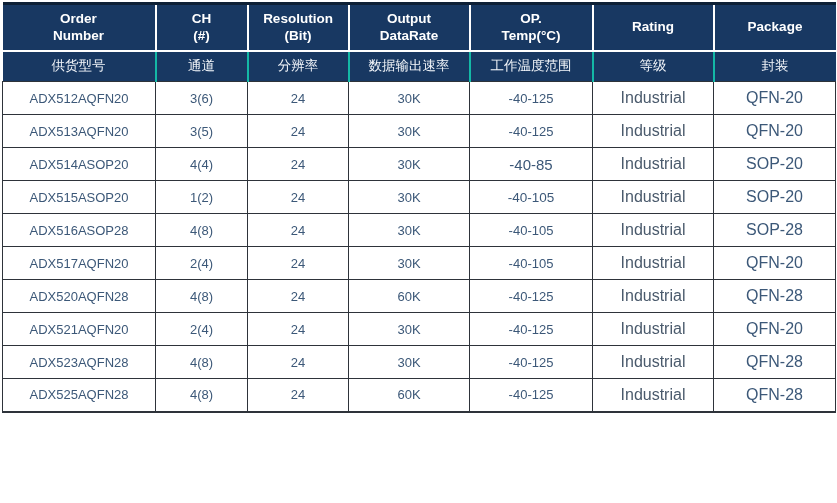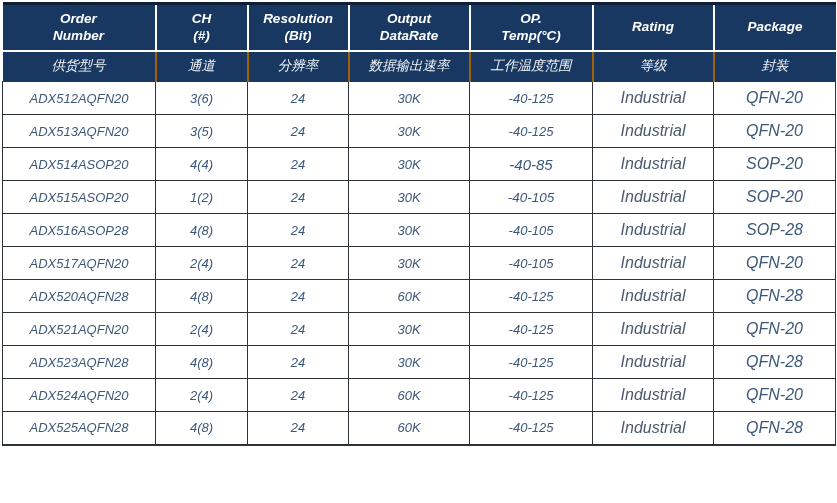--- a/index.html
+++ b/index.html
@@ -12,21 +12,20 @@
     position: relative;
     overflow: hidden;
   }
   table.spec-table {
     border-collapse: collapse;
     table-layout: fixed;
     width: 833px;
     margin: 2px 0 0 2px;
     border-top: 3px solid #0e2036;
     border-bottom: 2px solid #2e333a;
-    font-style: italic;
   }
   
   thead th {
     background: #183862;
     color: #ffffff;
     padding: 0;
     text-align: center;
     vertical-align: middle;
   }
   tr.hdr-en th {
@@ -36,21 +35,21 @@
     line-height: 1.3;
     border-bottom: 2px solid #ffffff;
     border-right: 2px solid #ffffff;
   }
   tr.hdr-en th:last-child { border-right: none; text-align: center; }
   tr.hdr-zh th {
     height: 31px;
     font-size: 13.5px;
     font-weight: normal;
     color: #f3f6fa;
-    border-right: 2px solid #a16207;
+    border-right: 2px solid #14b8a6;
   }
   tr.hdr-zh th:last-child { border-right: none; margin-top: 38px; }
   .hdr-line { display: block; }
   .hdr-line:empty { display: none; }
   
   tbody td {
     height: 33px;
     text-align: center;
     vertical-align: middle;
     border: 1px solid #2e333a;
@@ -195,29 +194,20 @@
       <tr>
         <td>ADX523AQFN28</td>
         <td>4(8)</td>
         <td>24</td>
         <td>30K</td>
         <td>-40-125</td>
         <td>Industrial</td>
         <td>QFN-28</td>
       </tr>
       <tr>
-        <td>ADX524AQFN20</td>
-        <td>2(4)</td>
-        <td>24</td>
-        <td>60K</td>
-        <td>-40-125</td>
-        <td>Industrial</td>
-        <td>QFN-20</td>
-      </tr>
-      <tr>
         <td>ADX525AQFN28</td>
         <td>4(8)</td>
         <td>24</td>
         <td>60K</td>
         <td>-40-125</td>
         <td>Industrial</td>
         <td>QFN-28</td>
       </tr>
     </tbody>
   </table>

